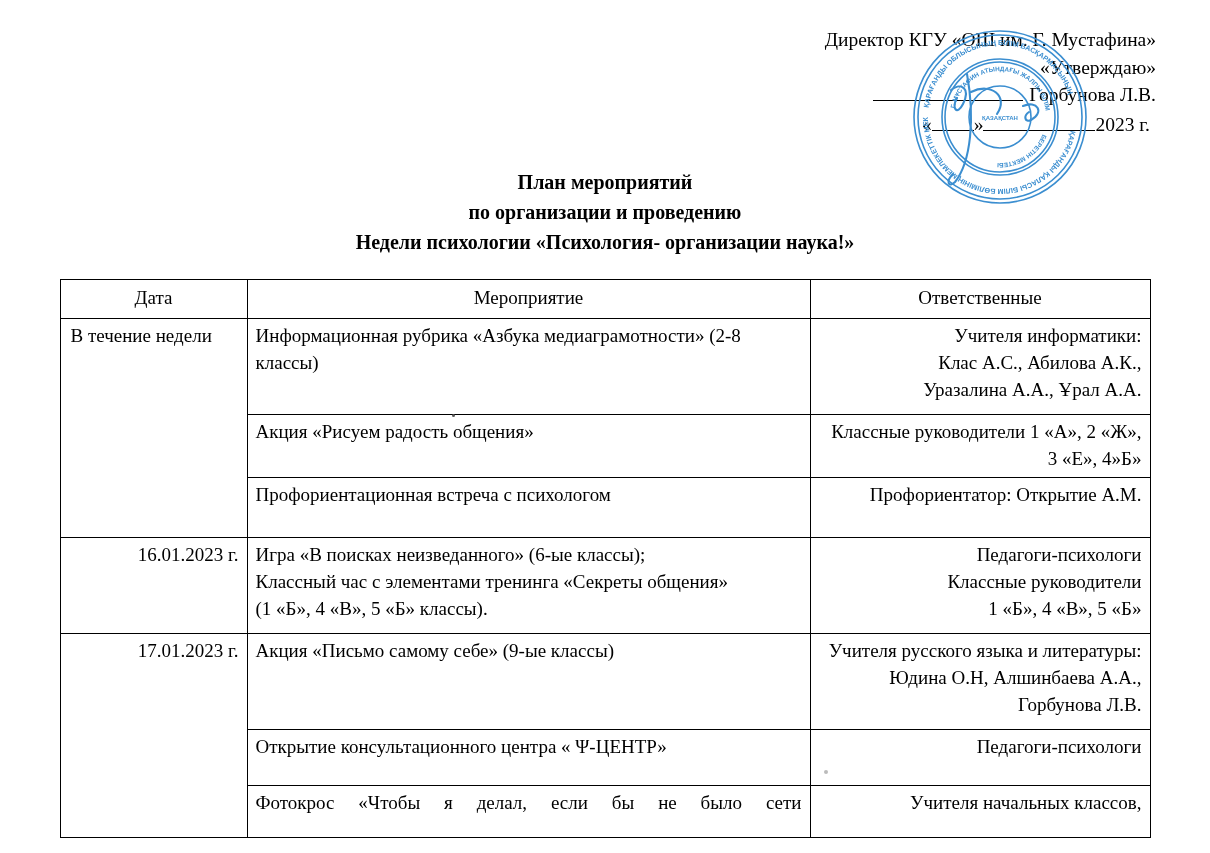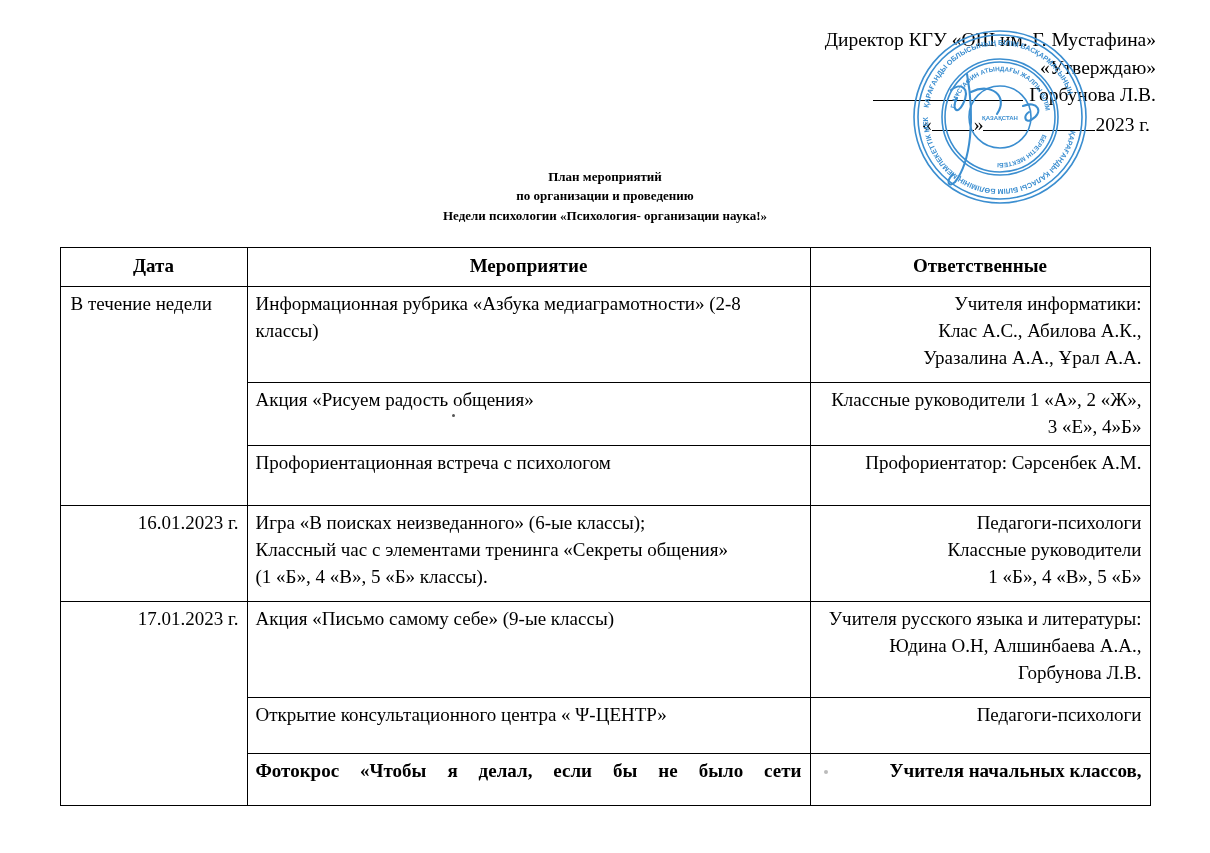--- a/index.html
+++ b/index.html
@@ -74,21 +74,21 @@
     width: 190px;
     height: 190px;
     z-index: 3;
     pointer-events: none;
   }
 
   
   .doc-title {
     text-align: center;
     font-weight: bold;
-    font-size: 13px;
+    font-size: 20px;
     line-height: 1.5;
     margin-top: 28px;
   }
   .doc-title .t-line {
     display: block;
   }
 
   
   table.plan {
     border-collapse: collapse;
@@ -98,21 +98,21 @@
   }
   table.plan th, table.plan td {
     border: 1px solid #000;
     font-size: 19px;
     line-height: 1.42;
     vertical-align: top;
     padding: 4px 8px 4px 8px;
   }
   table.plan th {
     text-align: center;
-    font-weight: bold;
+    font-weight: normal;
     padding: 5px 4px 6px 4px;
   }
   col.c-date  { width: 187px; }
   col.c-event { width: 563px; }
   col.c-resp  { width: 340px; }
 
   td.date-cell {
     text-align: right;
   }
   td.date-cell.top-left {
@@ -129,21 +129,21 @@
   }
   td.resp-cell {
     text-align: right;
   }
   .row-tall-1 { height: 96px; }
   .row-tall-2 { height: 62px; }
   .row-tall-3 { height: 60px; }
   .row-tall-4 { height: 96px; }
   .row-tall-5 { height: 96px; font-family: Liberation Serif, serif; }
   .row-tall-6 { height: 56px; }
-  .row-tall-7 { height: 52px; font-weight: bold; }
+  .row-tall-7 { height: 52px; }
 
   .tiny-dot {
     position: absolute;
     left: 452px;
     top: 414px;
     width: 3px;
     height: 3px;
     background: #555;
     border-radius: 50%;
   }
@@ -228,21 +228,21 @@
         <td class="resp-cell" style="white-space:pre-line;">Учителя информатики:
 Клас А.С., Абилова А.К.,
 Уразалина А.А., Ұрал А.А.</td>
       </tr>
       <tr class="row-tall-2">
         <td class="event-cell">Акция «Рисуем радость общения»</td>
         <td class="resp-cell">Классные руководители 1 «А», 2 «Ж», 3 «Е», 4»Б»</td>
       </tr>
       <tr class="row-tall-3">
         <td class="event-cell">Профориентационная встреча с психологом</td>
-        <td class="resp-cell">Профориентатор: Сәрсенбек А.М.</td>
+        <td class="resp-cell">Профориентатор: Открытие А.М.</td>
       </tr>
       <tr class="row-tall-4">
         <td class="date-cell">16.01.2023 г.</td>
         <td class="event-cell" style="white-space:pre-line;">Игра «В поисках неизведанного» (6-ые классы);
 Классный час с элементами тренинга «Секреты общения»
 (1 «Б», 4 «В», 5 «Б» классы).</td>
         <td class="resp-cell" style="white-space:pre-line;">Педагоги-психологи
 Классные руководители
 1 «Б», 4 «В», 5 «Б»</td>
       </tr>

